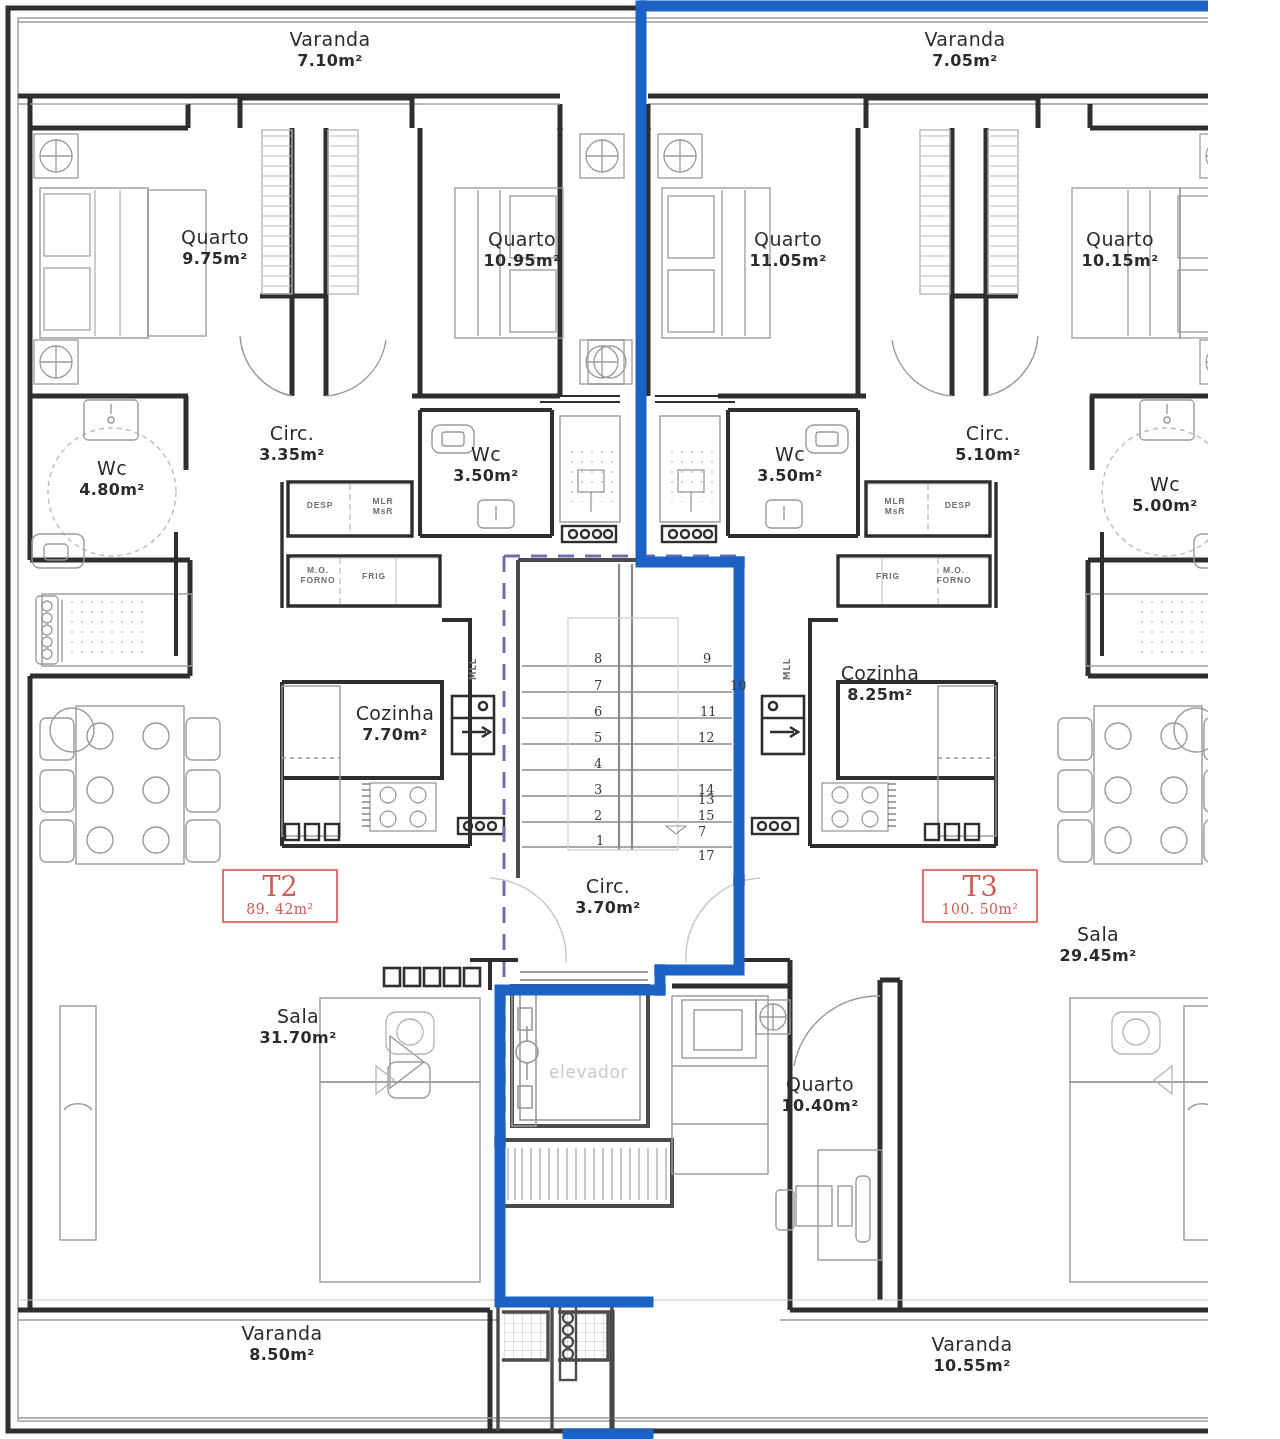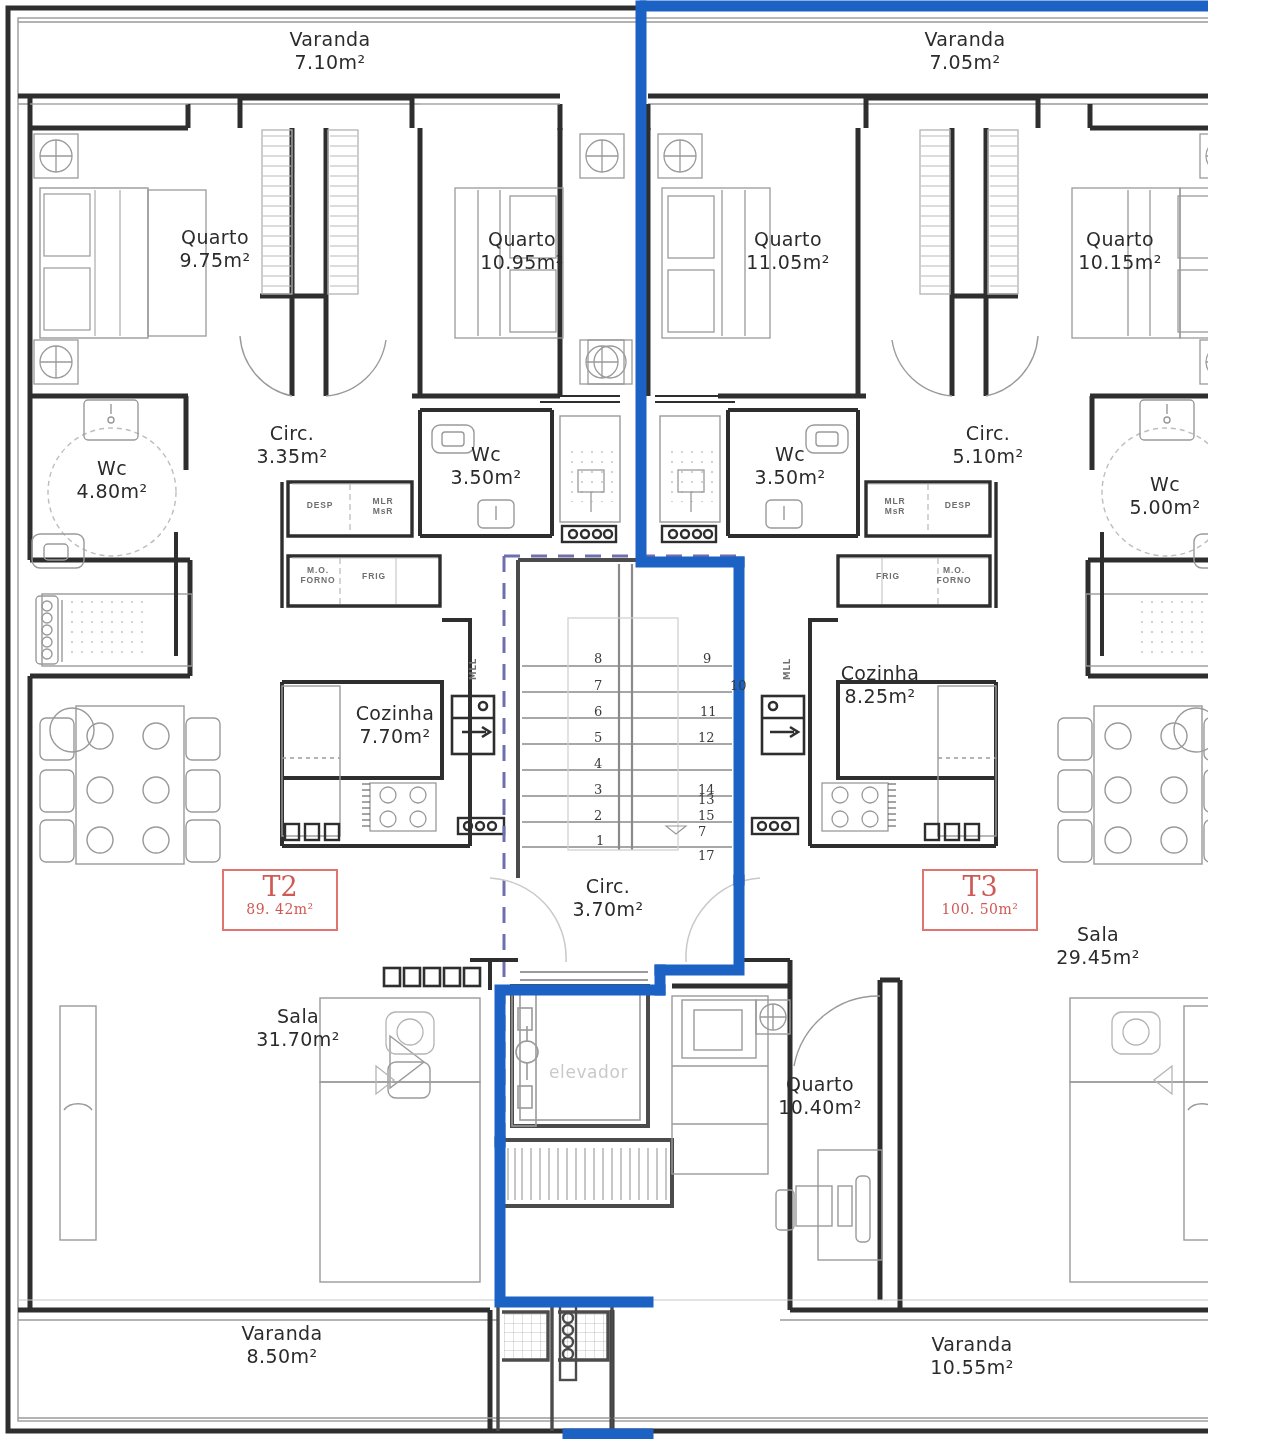--- a/index.html
+++ b/index.html
@@ -2,23 +2,23 @@
 <html><head>
 <meta charset="utf-8">
 <style>
   html,body{margin:0;padding:0;background:#ffffff;}
   body{font-family:"DejaVu Sans","Liberation Sans",sans-serif;}
   #plan{position:relative;width:1208px;height:1439px;background:#ffffff;overflow:hidden;}
   #plan svg{position:absolute;left:0;top:0;}
   .lbl{position:absolute;text-align:center;color:#2b2b2b;line-height:1.22;
        font-family:"DejaVu Sans","Liberation Sans",sans-serif;white-space:nowrap;}
   .lbl .nm{display:block;font-size:19px;letter-spacing:.4px;}
-  .lbl .ar{display:block;font-size:19px;letter-spacing:.4px;}
+  .lbl .ar{display:block;font-size:16px;letter-spacing:.4px;font-weight:bold;}
   .tag{position:absolute;border:2px solid #e2746f;background:rgba(255,255,255,.85);
-       text-align:center;padding:2px 8px 12px;color:#cf5a55;}
+       text-align:center;padding:2px 8px 4px;color:#cf5a55;}
   .tag .t{display:block;font-size:27px;font-family:"DejaVu Serif","Liberation Serif",serif;line-height:1.02;}
   .tag .a{display:block;font-size:14px;font-family:"DejaVu Serif","Liberation Serif",serif;letter-spacing:.5px;}
   .app{position:absolute;font-size:8.5px;color:#6f6f6f;letter-spacing:.9px;
        font-family:Liberation Sans, sans-serif;text-align:center;line-height:1.15;font-weight:bold;}
   .vlbl{position:absolute;font-size:8.5px;color:#6f6f6f;letter-spacing:1px;font-weight:bold;
         transform:rotate(-90deg);transform-origin:left top;}
   .step{position:absolute;font-size:13px;color:#3a3a3a;font-family:"DejaVu Serif","Liberation Serif",serif;}
   .elev{position:absolute;font-size:17px;color:#c9c9c9;letter-spacing:.6px;margin-top:24px;}
 </style>
 </head>

